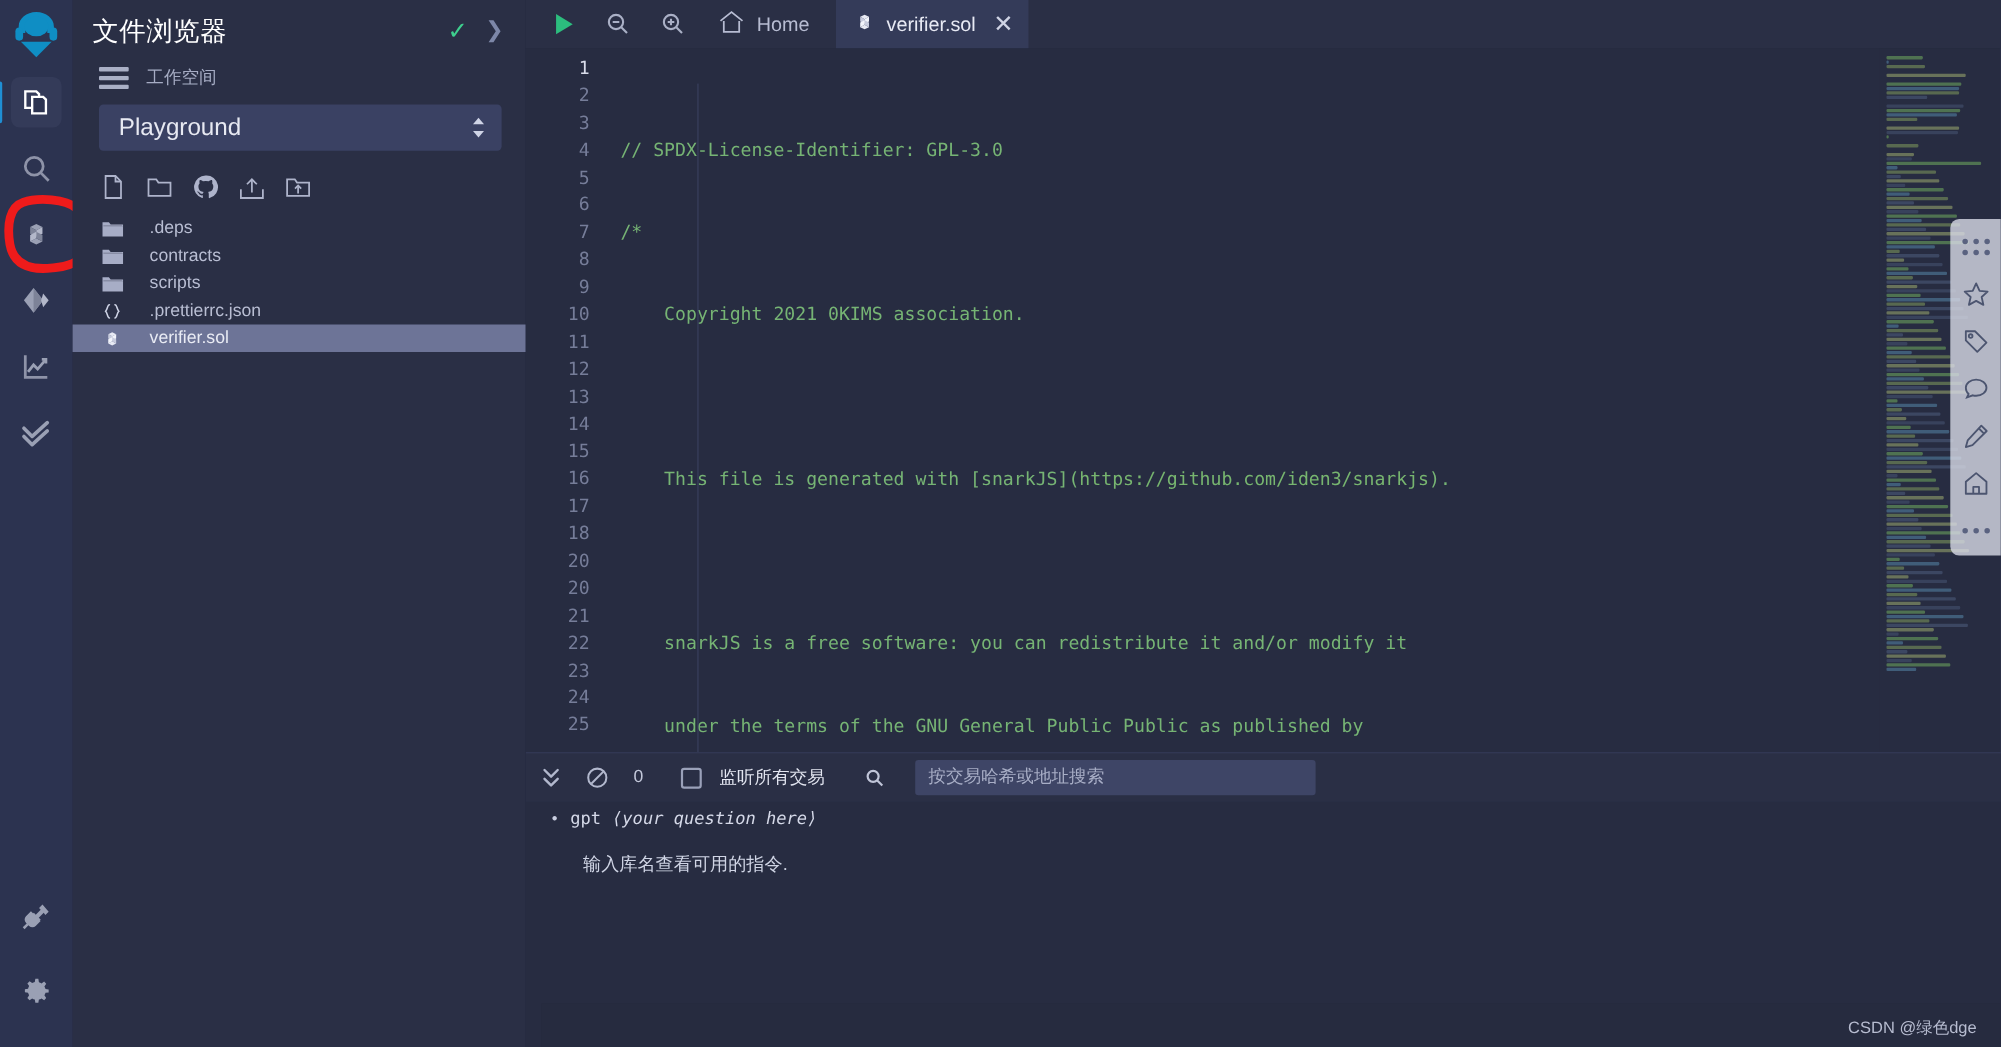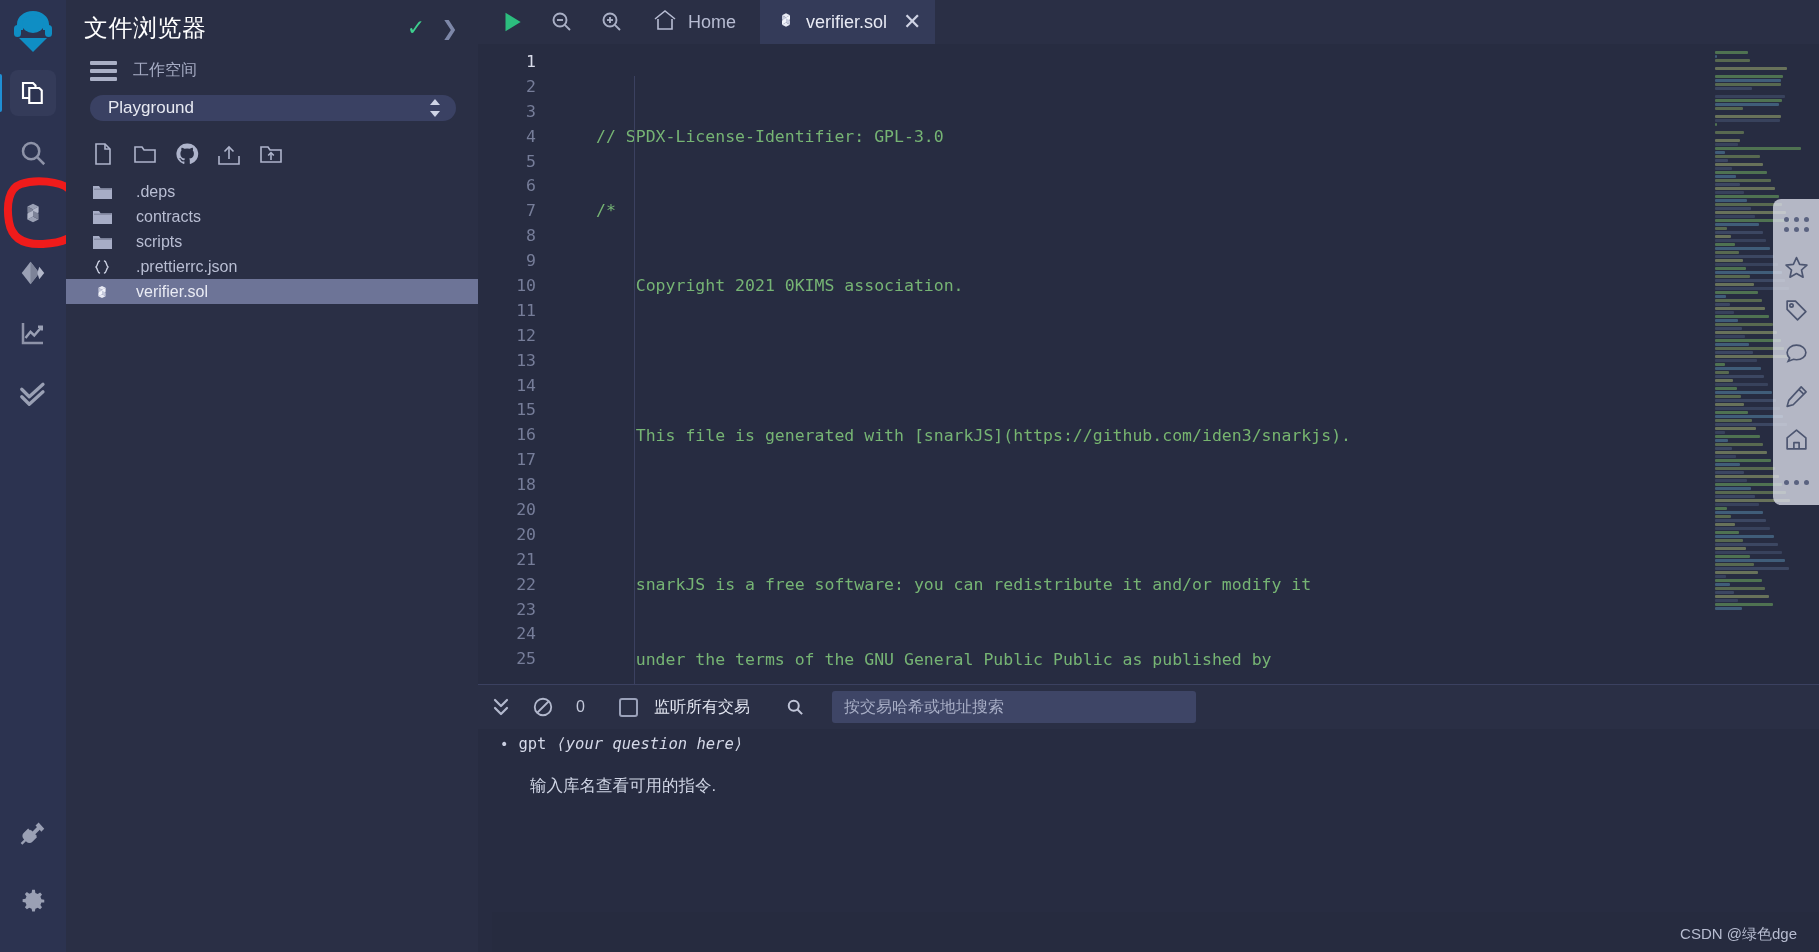--- a/index.html
+++ b/index.html
@@ -61,26 +61,26 @@
   .check-ic { color: #3ecf8e; font-size: 22px; line-height: 1; }
   .chev-ic { color: #7d87a8; font-size: 20px; line-height: 1; }
 
   .ws-row { display: flex; align-items: center; gap: 16px; padding: 14px 18px 10px 24px; }
   .hamburger { display: inline-flex; flex-direction: column; gap: 4px; }
   .hamburger i { display: block; width: 27px; height: 4px; background: #aab0c6; border-radius: 1px; }
   .ws-label { font-size: 16px; color: #a6acc4; }
 
   .ws-select {
     margin: 4px 22px 0 24px;
-    height: 26px;
+    height: 42px;
     background: #3a4163;
-    border-radius: 14px;
+    border-radius: 4px;
     display: flex; align-items: center;
     padding: 0 14px 0 18px;
-    color: #e7e9f2; font-size: 17px;
+    color: #e7e9f2; font-size: 22px;
   }
   .ws-select .caret { margin-left: auto; color: #cfd4e6; font-size: 13px; line-height: 1.0; display:flex;flex-direction:column;align-items:center;gap:2px;}
 
   .file-tools { display: flex; gap: 16px; padding: 20px 0 10px 24px; color: #aeb4cb; }
   .file-tools > span { width: 26px; height: 26px; display: flex; align-items: center; justify-content: center; }
 
   .tree { padding-top: 2px; }
   .tree-row {
     display: flex; align-items: center; gap: 24px;
     height: 25px; padding-left: 26px;
@@ -106,21 +106,21 @@
   }
   .filetab .x { color: #cfd3e4; font-size: 22px; line-height: 1; padding-left: 6px; }
 
   .editor { position: relative; flex: 1 1 auto; background: #272c41; overflow: hidden; }
   .code-wrap { display: flex; height: 100%; font-family: "DejaVu Sans Mono", "Liberation Mono", monospace; font-size: 16.5px; line-height: 24.9px; }
   .gutter { width: 72px; flex: 0 0 72px; text-align: right; padding-top: 6px; color: #767d99; user-select: none; }
   .gutter div { height: 24.9px; padding-right: 14px; }
   .gutter div.cur { color: #d9dcea; }
   .codecol { position: relative; flex: 1 1 auto; padding-top: 6px; padding-left: 14px; white-space: pre; overflow: hidden; }
   .codecol .ln { height: 24.9px; color: #76b474; }
-  .c-com { color: #77b56f; margin-left: 32px; }
+  .c-com { color: #77b56f; }
   .c-lnk { color: #77b56f; }
   .vline { position: absolute; left: 84px; top: 32px; bottom: 0; width: 1px; background: #3b4160; }
   .editor-edge { position:absolute; right:0; top:0; bottom:0; width:1px; background:#3b4160; }
 
   
   .minimap { position: absolute; right: 0; top: 0; width: 110px; height: 100%; background: #272c41; overflow: hidden; padding-top: 6px; }
   .mm-line { height: 3px; margin: 1px 0 1px 6px; border-radius: 1px; }
 
   
   .floatbar {

